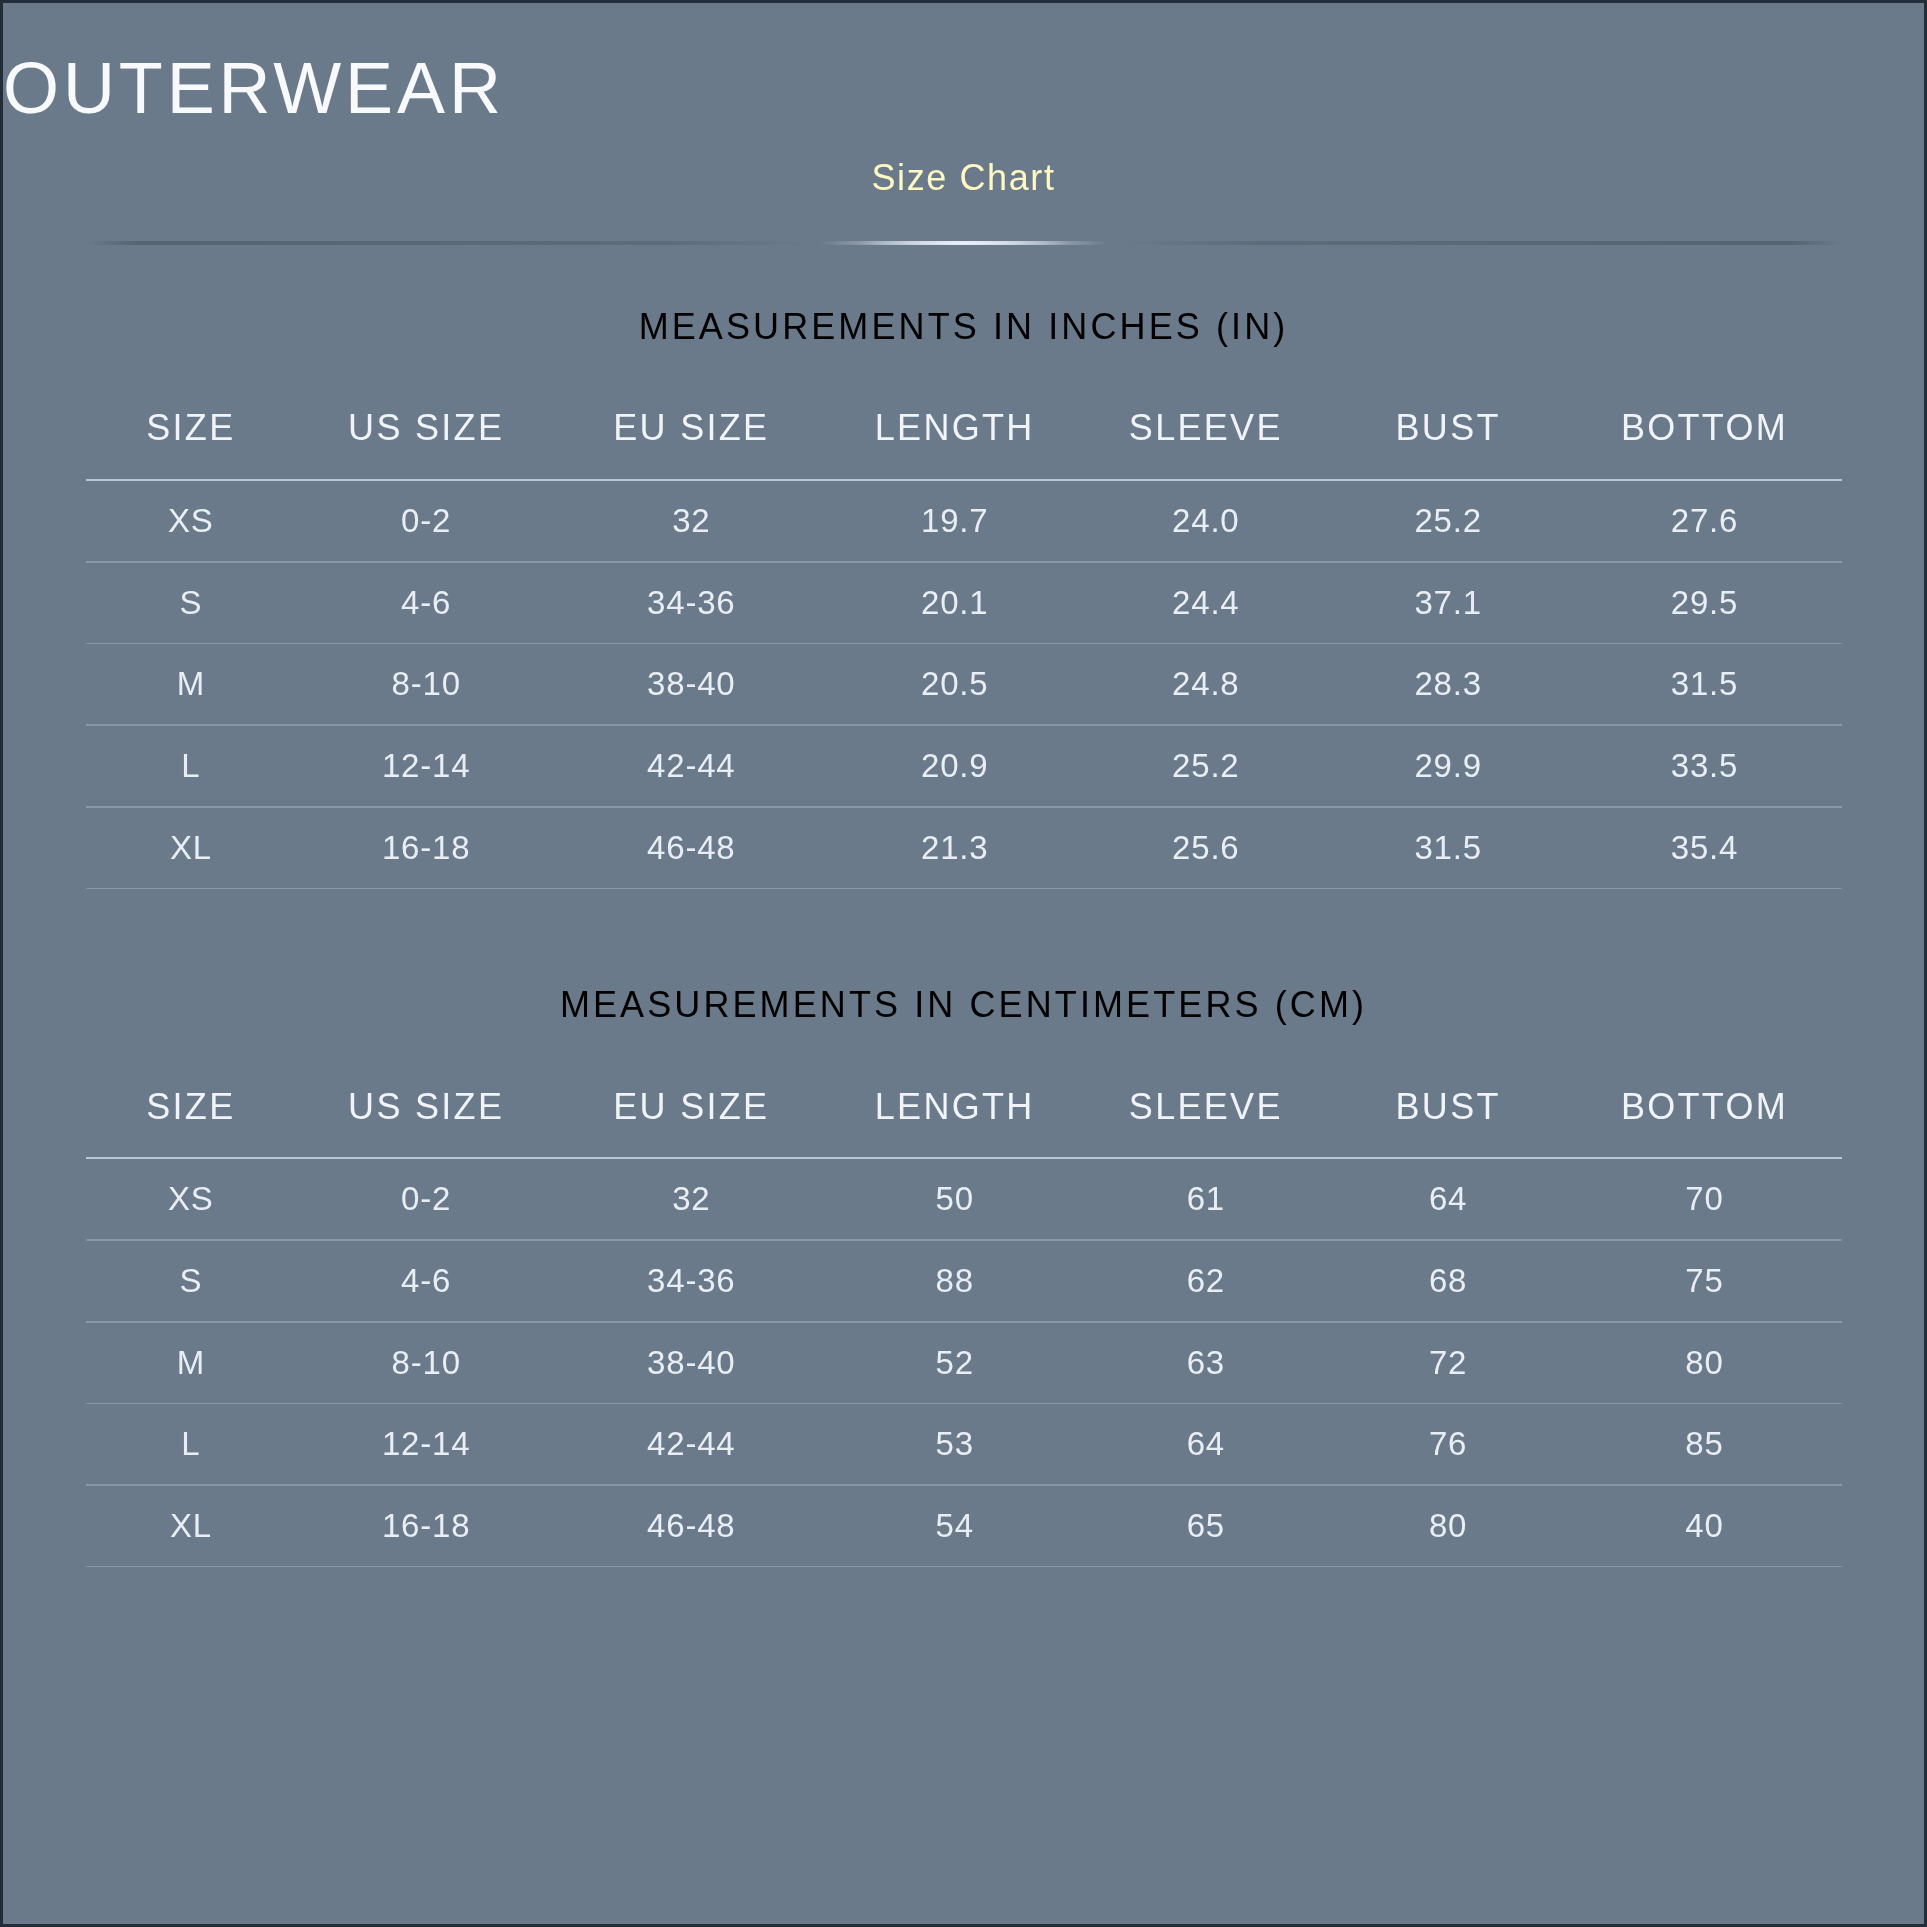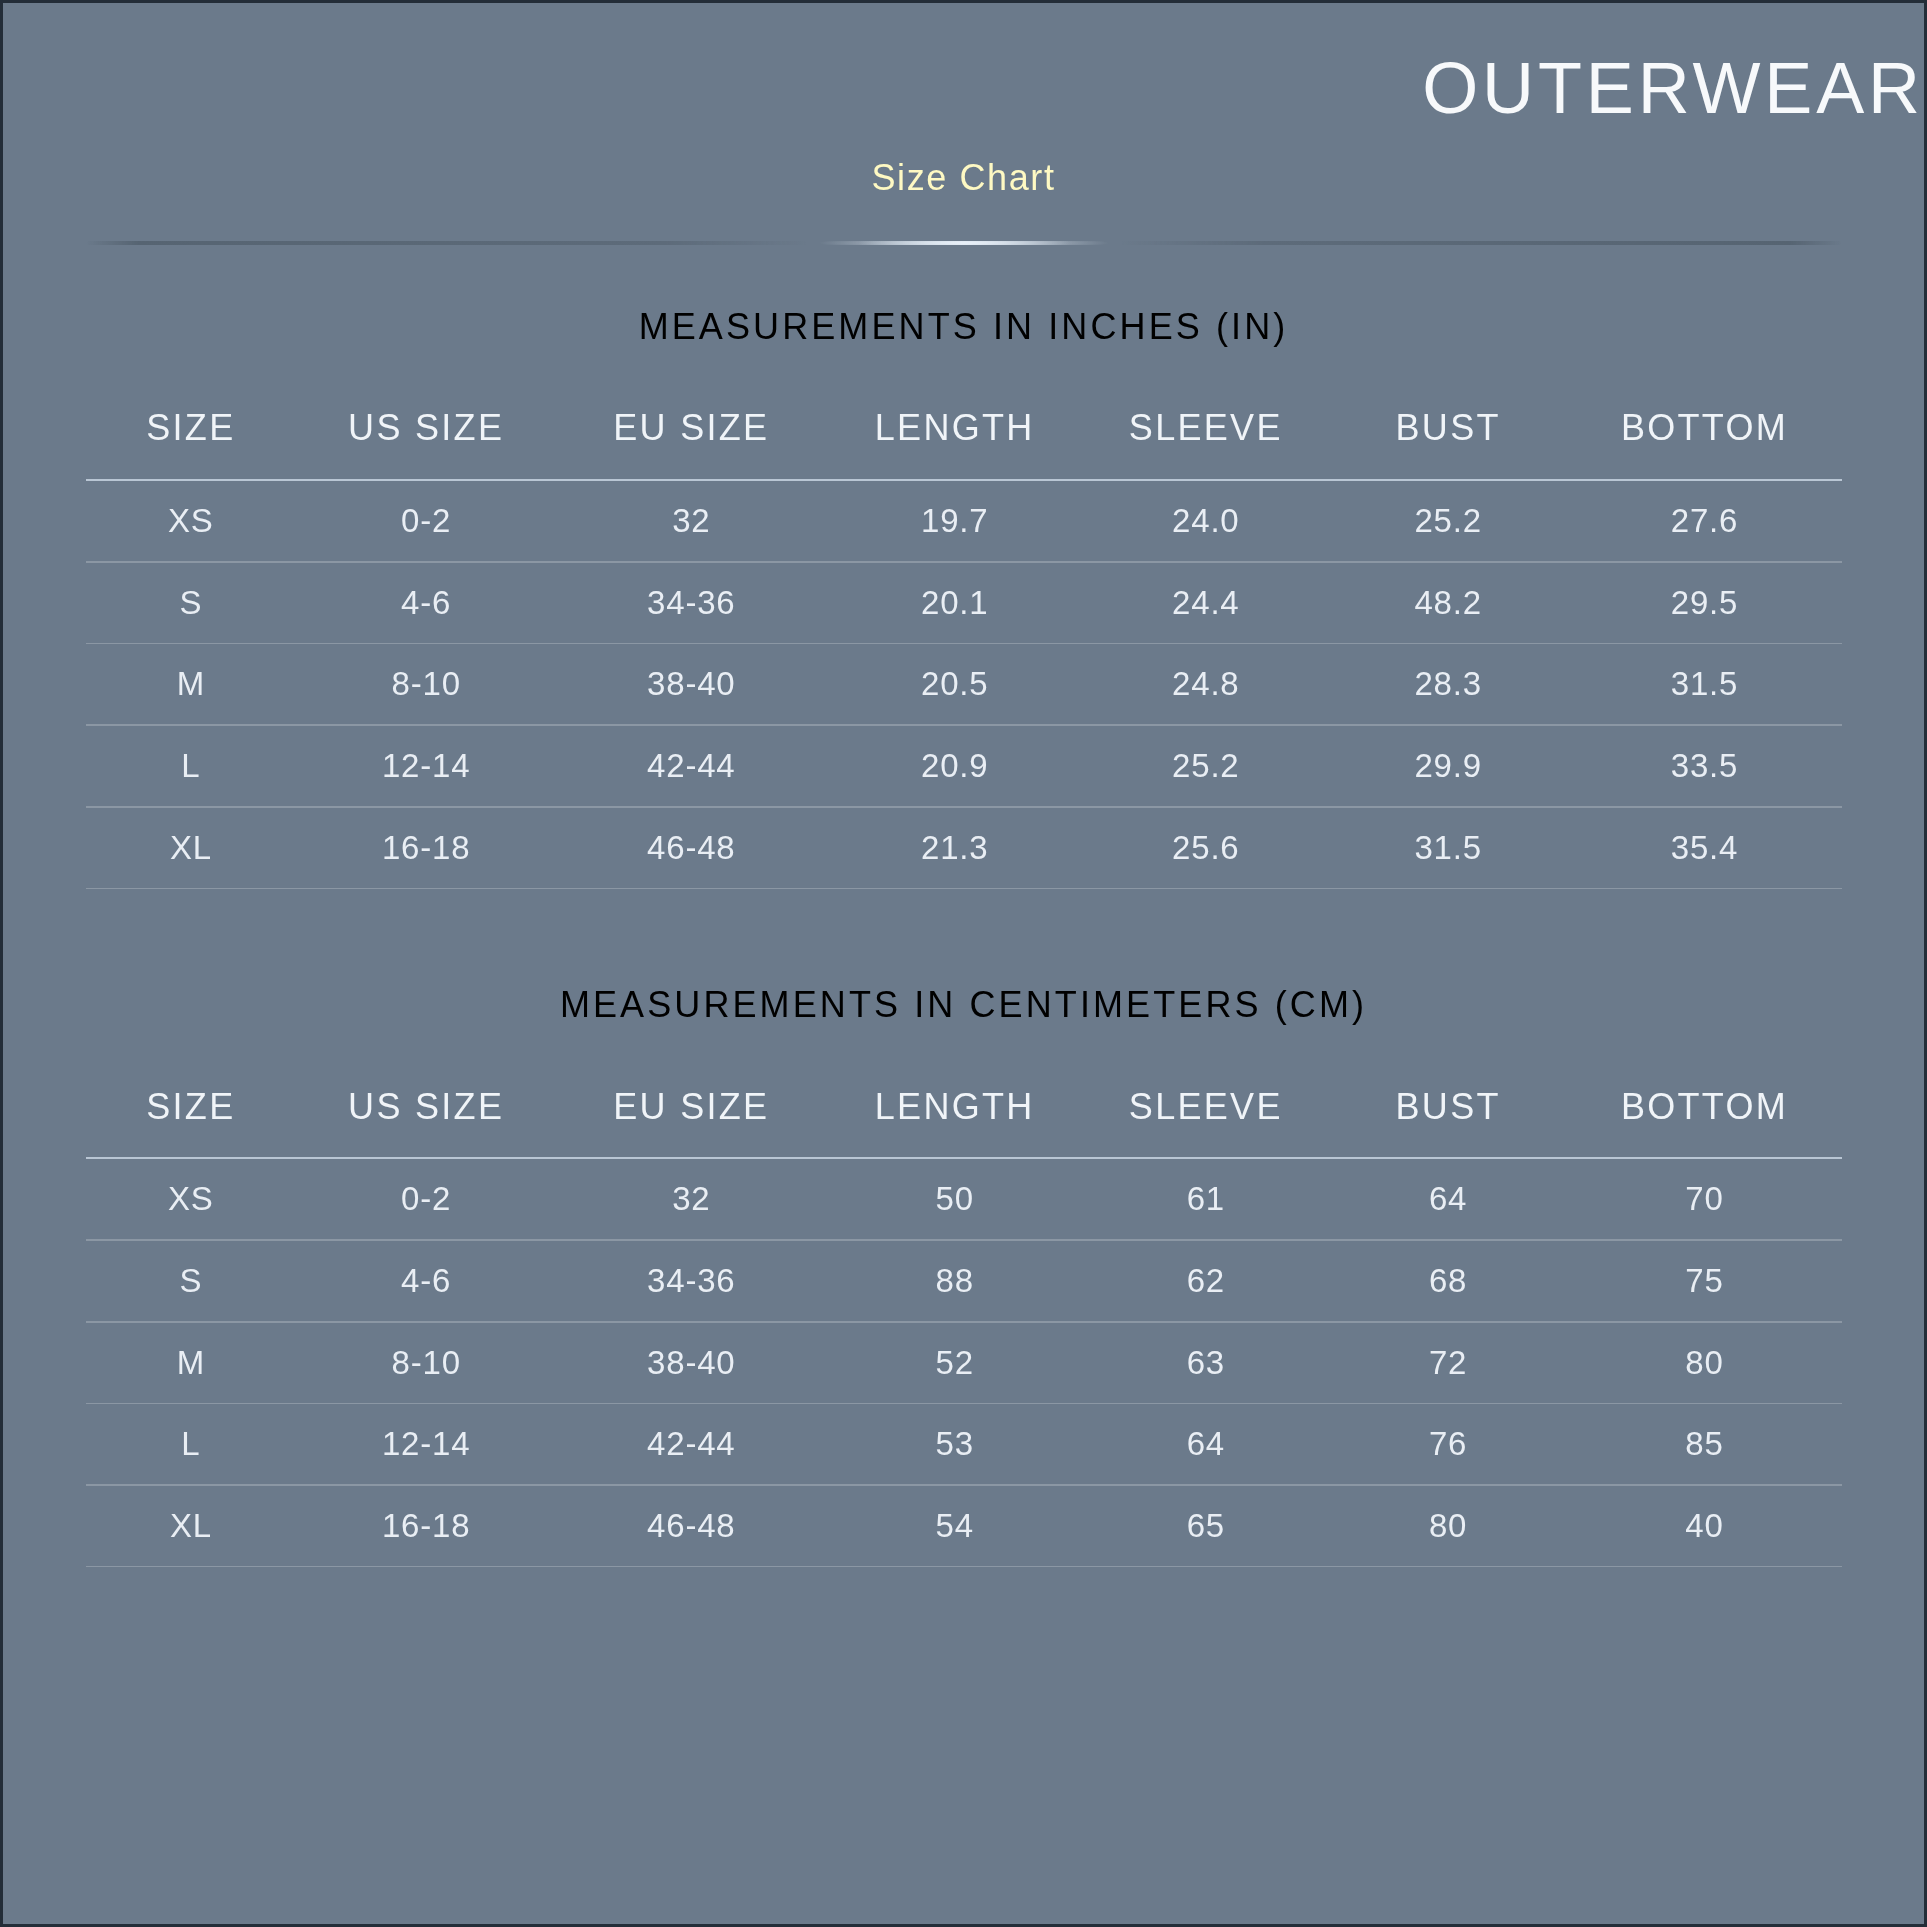--- a/index.html
+++ b/index.html
@@ -11,21 +11,21 @@
   }
   .frame{
     box-sizing:border-box;
     width:1927px;height:1927px;
     border:3.1px solid #232d38;
     overflow:hidden;
   }
   
   .page-title{
     margin:44px 0 0;
-    text-align:right;
+    text-align:left;
     font-size:72px;
     font-weight:400;
     letter-spacing:3.9px;
     color:#f7f9fb;
   }
   .page-subtitle{
     margin-top:28px;
     text-align:center;
     font-size:36px;
     font-weight:400;
@@ -123,21 +123,21 @@
         <div class="cell">27.6</div>
       </div>
       <div class="row-divider"></div>
 
       <div class="t-row">
         <div class="cell">S</div>
         <div class="cell">4-6</div>
         <div class="cell">34-36</div>
         <div class="cell">20.1</div>
         <div class="cell">24.4</div>
-        <div class="cell">48.2</div>
+        <div class="cell">37.1</div>
         <div class="cell">29.5</div>
       </div>
       <div class="row-divider"></div>
 
       <div class="t-row">
         <div class="cell">M</div>
         <div class="cell">8-10</div>
         <div class="cell">38-40</div>
         <div class="cell">20.5</div>
         <div class="cell">24.8</div>

